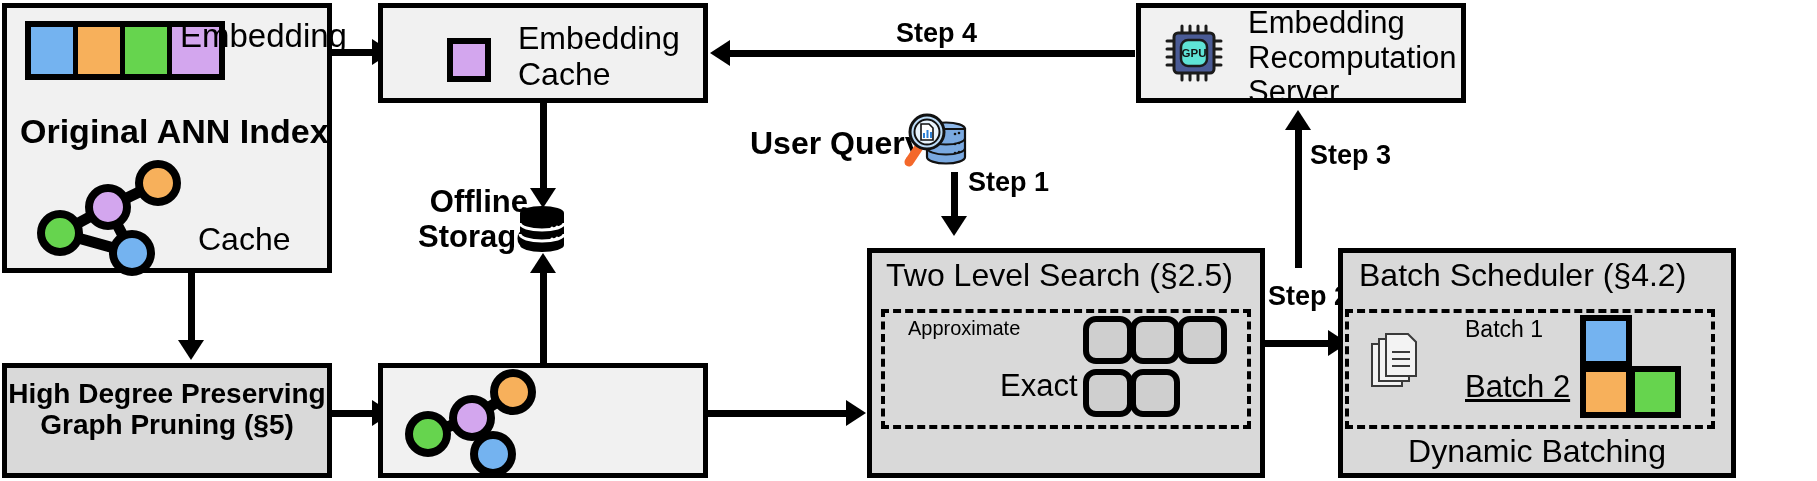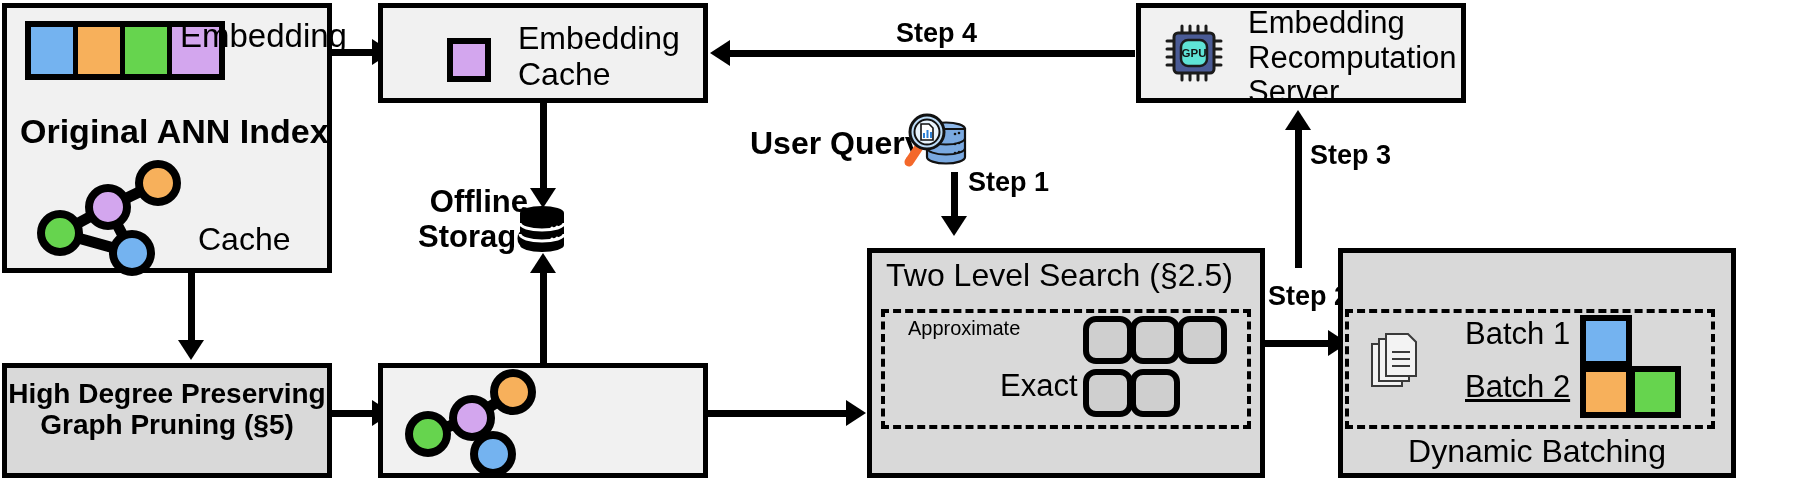--- a/index.html
+++ b/index.html
@@ -186,36 +186,37 @@
     <div class="slot"></div>
     <div class="slot"></div>
   </div>
 
 
   <div class="hline" style="left:1265px;top:340px;width:65px;"></div>
   <div class="ar ar-r" style="left:1328px;top:330px;"></div>
   <div class="lbl" style="left:1268px;top:281px;font-size:27px;font-weight:bold;">Step 2</div>
 
   <div class="box gray" style="left:1338px;top:248px;width:398px;height:230px;"></div>
+  <div class="lbl" style="left:1359px;top:258px;font-size:32px;">Batch Scheduler (§4.2)</div>
   <div class="dashed" style="left:1345px;top:309px;width:370px;height:120px;"></div>
 
   <svg style="position:absolute;left:1368px;top:330px;width:58px;height:62px;" viewBox="0 0 58 62">
     <g fill="#f3f3f3" stroke="#3a3a3a" stroke-width="2">
       <path d="M4 14 h22 l8 8 v34 h-30 z"></path>
       <path d="M11 9 h22 l8 8 v34 h-30 z"></path>
       <path d="M18 4 h22 l8 8 v34 h-30 z"></path>
     </g>
     <g stroke="#3a3a3a" stroke-width="2">
       <line x1="24" y1="22" x2="42" y2="22"></line>
       <line x1="24" y1="29" x2="42" y2="29"></line>
       <line x1="24" y1="36" x2="42" y2="36"></line>
     </g>
   </svg>
 
-  <div class="lbl" style="left:1465px;top:317px;font-size:31px;">Batch 1</div>
+  <div class="lbl" style="left:1465px;top:317px;font-size:23px;">Batch 1</div>
   <div style="position:absolute;left:1580px;top:315px;display:flex;">
     <div class="batchsq" style="background:#74b3f0;"></div>
   </div>
 
   <div class="lbl" style="left:1465px;top:370px;font-size:31px;text-decoration:underline;">Batch 2</div>
   <div style="position:absolute;left:1580px;top:366px;display:flex;">
     <div class="batchsq" style="background:#f7b05b;"></div>
     <div class="batchsq" style="background:#66d44e;margin-left:-3px;"></div>
   </div>
 

